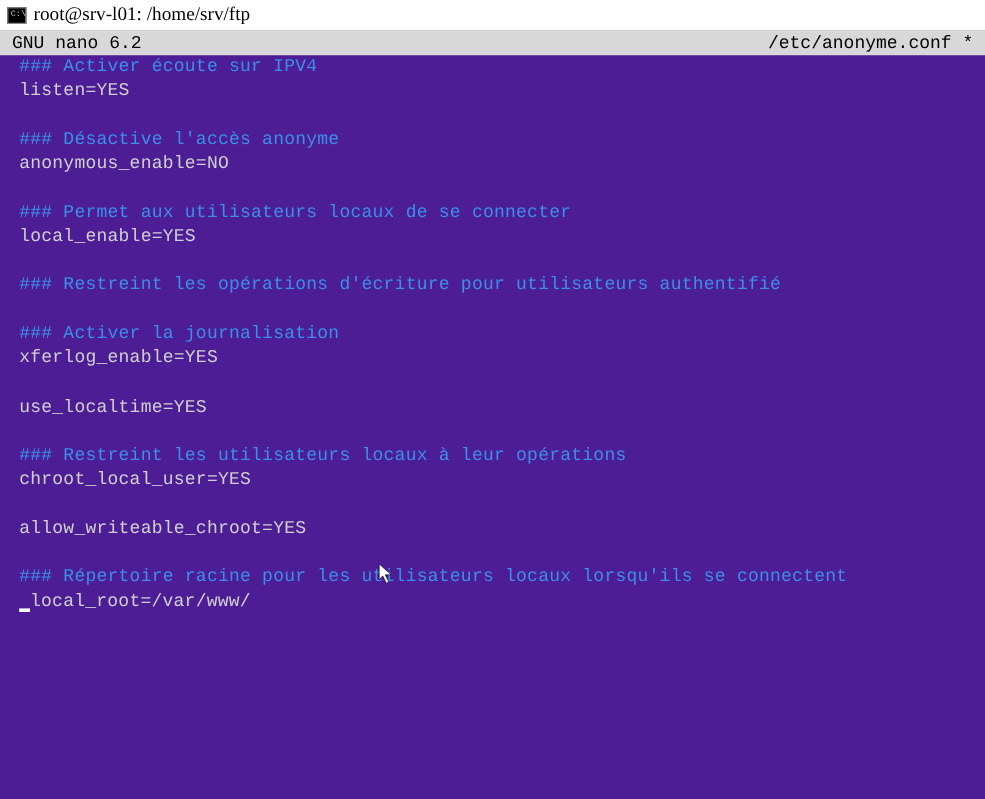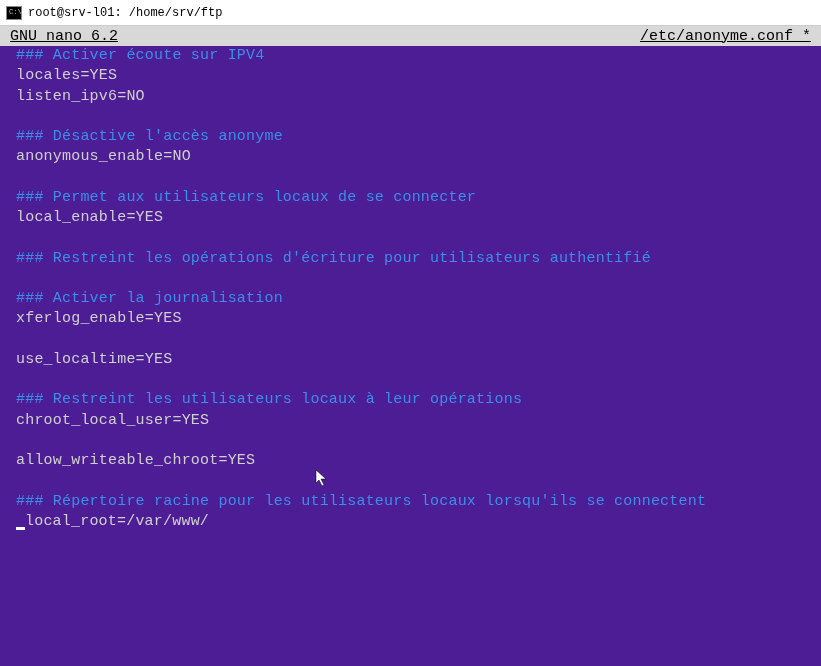--- a/index.html
+++ b/index.html
@@ -33,33 +33,32 @@
       align-items: center;
       justify-content: flex-start;
       padding-left: 2px;
     }
     .terminal-icon-text {
       color: #ccc;
       font-size: 7px;
       line-height: 1;
     }
     .window-title {
-      font-size: 12px;
+      font-size: 16px;
       color: #000;
-      font-family: Liberation Mono, monospace;
+      font-family: Liberation Serif, serif;
     }
     .nano-header {
       background: #d8d8d8;
       color: #000;
       height: 20px;
       display: flex;
       align-items: center;
       padding: 0 10px;
       justify-content: space-between;
-      text-decoration: underline;
     }
     .nano-header-left {
       flex-shrink: 0;
     }
     .nano-header-right {
       flex-shrink: 0;
     }
     .editor-body {
       background: #4c1d95;
       color: #e0e0e0;
@@ -107,22 +106,21 @@
 </div>
 
 <div class="nano-header">
   <span class="nano-header-left">GNU nano 6.2</span>
   <span class="nano-header-right">/etc/anonyme.conf *</span>
 </div>
 
 <div class="editor-body">
   <div id="lines-container">
       <div class="comment">### Activer écoute sur IPV4</div>
-      <div class="config-line">locales=YES</div>
-      <div class="config-line">listen_ipv6=NO</div>
+      <div class="config-line">listen=YES</div>
       <div class="blank-line">&nbsp;</div>
       <div class="comment">### Désactive l'accès anonyme</div>
       <div class="config-line">anonymous_enable=NO</div>
       <div class="blank-line">&nbsp;</div>
       <div class="comment">### Permet aux utilisateurs locaux de se connecter</div>
       <div class="config-line">local_enable=YES</div>
       <div class="blank-line">&nbsp;</div>
       <div class="comment">### Restreint les opérations d'écriture pour utilisateurs authentifié</div>
       <div class="blank-line">&nbsp;</div>
       <div class="comment">### Activer la journalisation</div>

